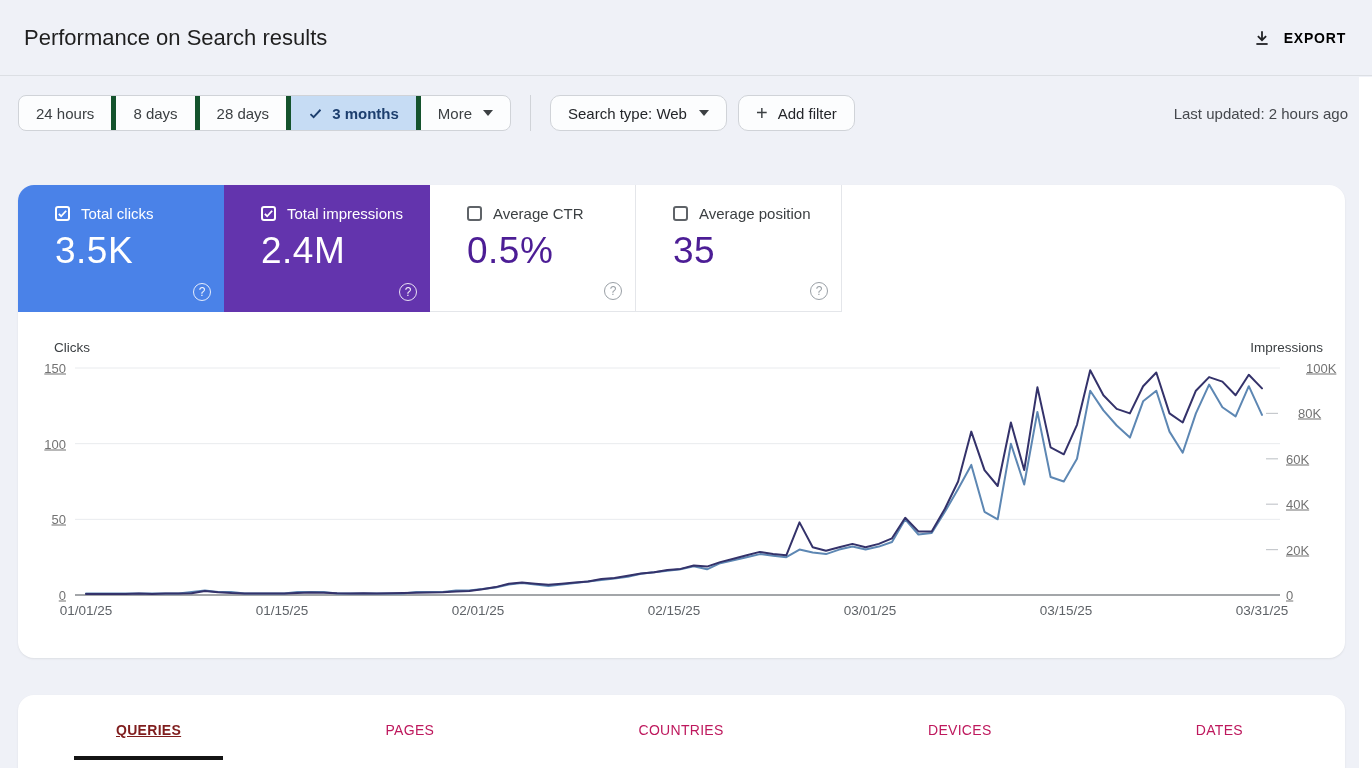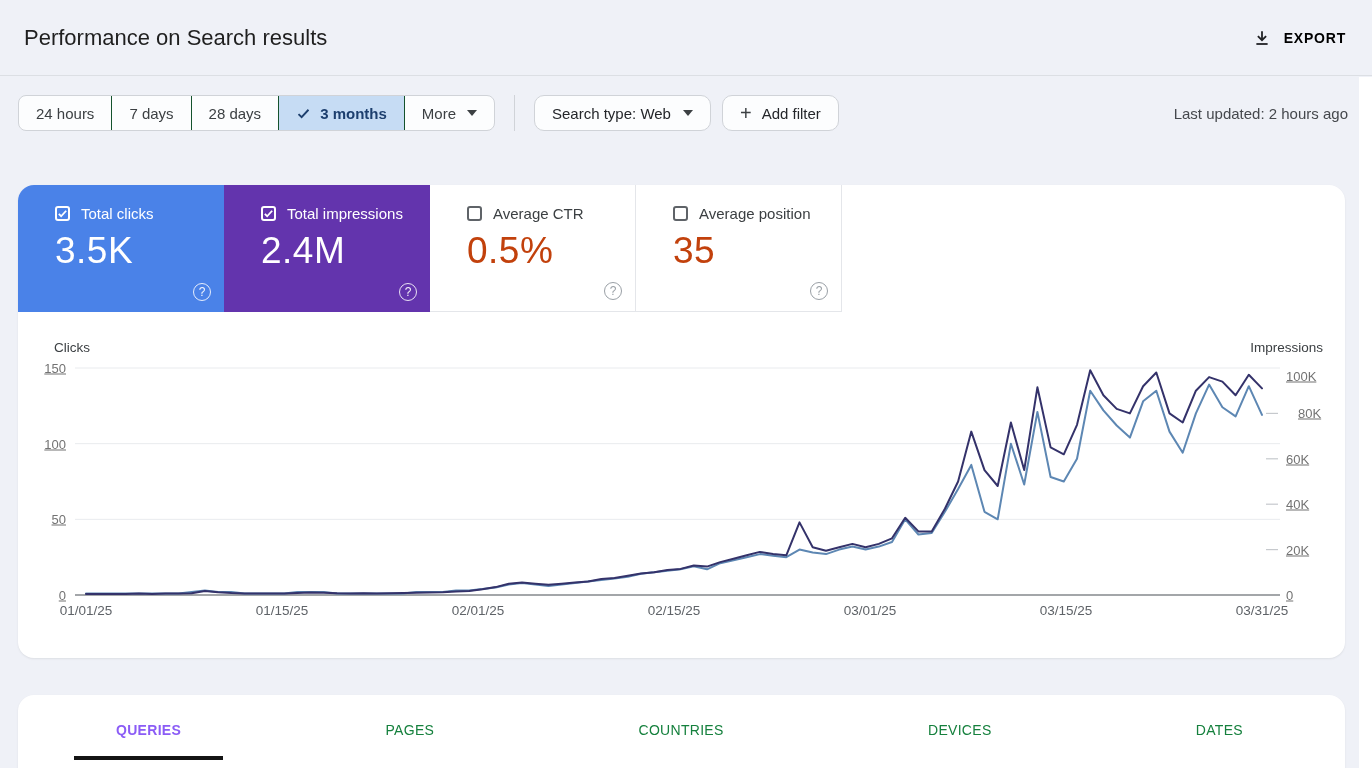--- a/index.html
+++ b/index.html
@@ -33,21 +33,21 @@
     margin:19px 24px 0 18px; height:36px;
   }
   .chip-group {
     display:flex; height:36px;
     border:1px solid #d0d3d8; border-radius:8px;
     background:#fcfdfe; overflow:hidden;
   }
   .chip {
     display:flex; align-items:center; gap:9px;
     padding:0 17px; font-size:15px; color:#3c4043;
-    border-right:1px solid #14532d; cursor:pointer; white-space:nowrap;
+    border-right:5px solid #14532d; cursor:pointer; white-space:nowrap;
   }
   .chip:last-child { border-right:none; }
   .chip.selected { background:#c6dcf4; color:#1d3f6e; font-weight:600; }
   .caret {
     width:0; height:0; margin-left:2px;
     border-left:5px solid transparent; border-right:5px solid transparent;
     border-top:6px solid #3c4043;
   }
   .vdivider { width:1px; height:36px; background:#d0d3d8; margin:0 19px; }
   .btn {
@@ -71,21 +71,21 @@
     width:206px; height:127px; position:relative;
     padding:20px 18px 0 37px; cursor:pointer;
   }
   .card--clicks { border-top-left-radius:16px; }
   .card--plain { border-right:1px solid #e4e6ea; border-bottom:1px solid #e4e6ea; }
   .card-head { display:flex; align-items:center; gap:11px; font-size:15px; }
   .card--colored .card-head { color:#fff; }
   .card--plain  .card-head { color:#3c4043; }
   .card-value { margin-top:8px; font-size:37px; letter-spacing:.5px; line-height:1.15; }
   .card--colored .card-value { color:#fff; }
-  .card--plain  .card-value { color:#c2410c; }
+  .card--plain  .card-value { color:#4c1d95; }
   .cbx {
     width:15px; height:15px; border-radius:3px; flex:0 0 auto;
     display:flex; align-items:center; justify-content:center;
   }
   .card--colored .cbx { border:2px solid #fff; }
   .card--plain  .cbx { border:2px solid #5f6368; }
   .help {
     position:absolute; right:13px; bottom:11px;
     width:18px; height:18px; border-radius:50%;
     font-size:12px; display:flex; align-items:center; justify-content:center;
@@ -113,23 +113,23 @@
   .panel-bottom {
     margin:37px 27px 0 18px; height:110px;
     border-radius:16px 16px 0 0;
     background:#fff; box-shadow:0 1px 2px rgba(60,64,67,.10);
     padding:0 60px 0 56px;
   }
   .tabs { display:flex; justify-content:space-between; height:70px; }
   .tab {
     position:relative; display:flex; align-items:center;
     padding:0 42px; height:70px; cursor:pointer;
-    font-size:14px; letter-spacing:.3px; color:#15803d; white-space:nowrap;
-  }
-  .tab.active { color:#8b5cf6; font-weight:700; }
+    font-size:14px; letter-spacing:.3px; color:#be185d; white-space:nowrap;
+  }
+  .tab.active { color:#7f1d1d; font-weight:700;text-decoration:underline; }
   .tab.active::after {
     content:''; position:absolute; left:0; right:0; bottom:5px;
     height:4px; background:#141414;
   }
 
   
   .scroll-strip {
     position:absolute; top:77px; right:0; width:13px; height:691px;
     background:#ffffff;
   }
@@ -150,21 +150,21 @@
     <span>EXPORT</span>
   </div>
 </div>
 
 <div class="filterbar">
   <div class="chip-group">
       <div class="chip">
         <span>24 hours</span>
       </div>
       <div class="chip">
-        <span>7 days</span>
+        <span>8 days</span>
       </div>
       <div class="chip">
         <span>28 days</span>
       </div>
       <div class="chip selected">
         <span style="display: flex;">
           <svg width="15" height="15" viewBox="0 0 24 24" fill="none" stroke="#1d3f6e" stroke-width="3">
             <path d="M4 13l5 5L20 6"></path>
           </svg>
         </span>
@@ -252,21 +252,21 @@
       </svg>
   <div class="ytick left" style="top: 255px;">0</div>
       <div class="ytick left" style="top: 179.333px;">50</div>
       <div class="ytick left" style="top: 103.667px;">100</div>
       <div class="ytick left" style="top: 28px;">150</div>
       <div class="ytick right" style="top: 255px;">0</div>
       <div class="ytick right" style="top: 209.6px;">20K</div>
       <div class="ytick right" style="top: 164.2px;">40K</div>
       <div class="ytick right" style="top: 118.8px;">60K</div>
       <div class="ytick right" style="top: 73.4px; margin-left: 12px;">80K</div>
-      <div class="ytick right" style="top: 36px;">100K</div>
+      <div class="ytick right" style="top: 28px; margin-left: 20px;">100K</div>
       <div class="xtick" style="left: 68px;">01/01/25</div>
       <div class="xtick" style="left: 264px;">01/15/25</div>
       <div class="xtick" style="left: 460px;">02/01/25</div>
       <div class="xtick" style="left: 656px;">02/15/25</div>
       <div class="xtick" style="left: 852px;">03/01/25</div>
       <div class="xtick" style="left: 1048px;">03/15/25</div>
       <div class="xtick" style="left: 1244px;">03/31/25</div>
     </div>
 </div>
 

